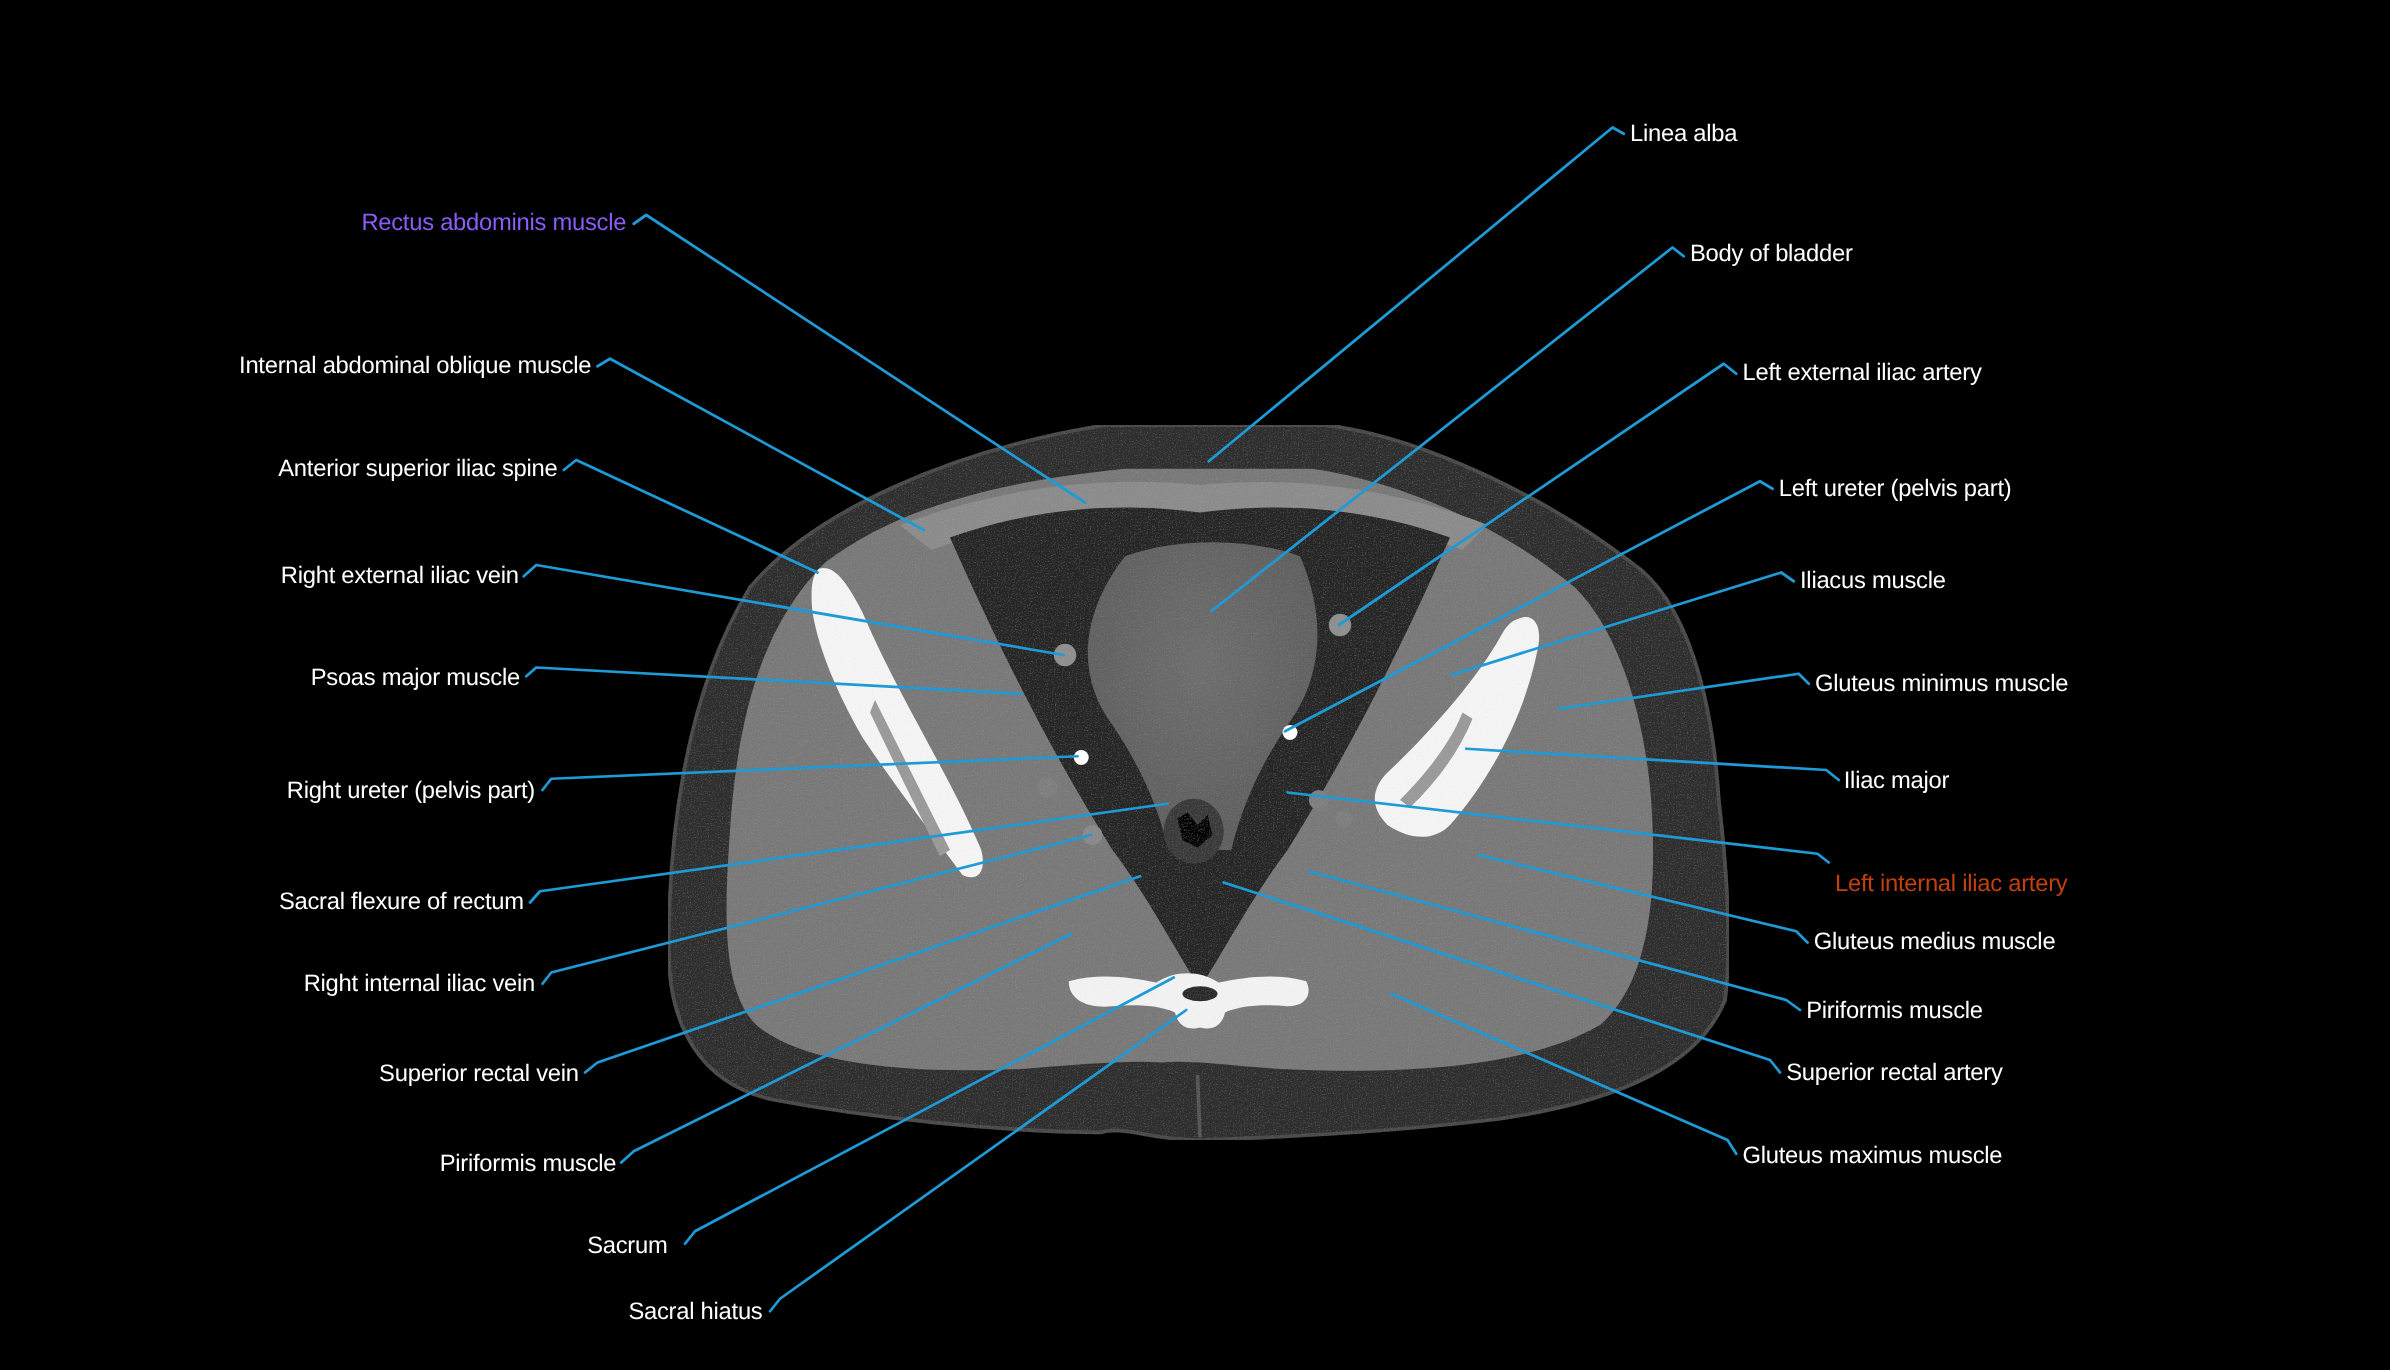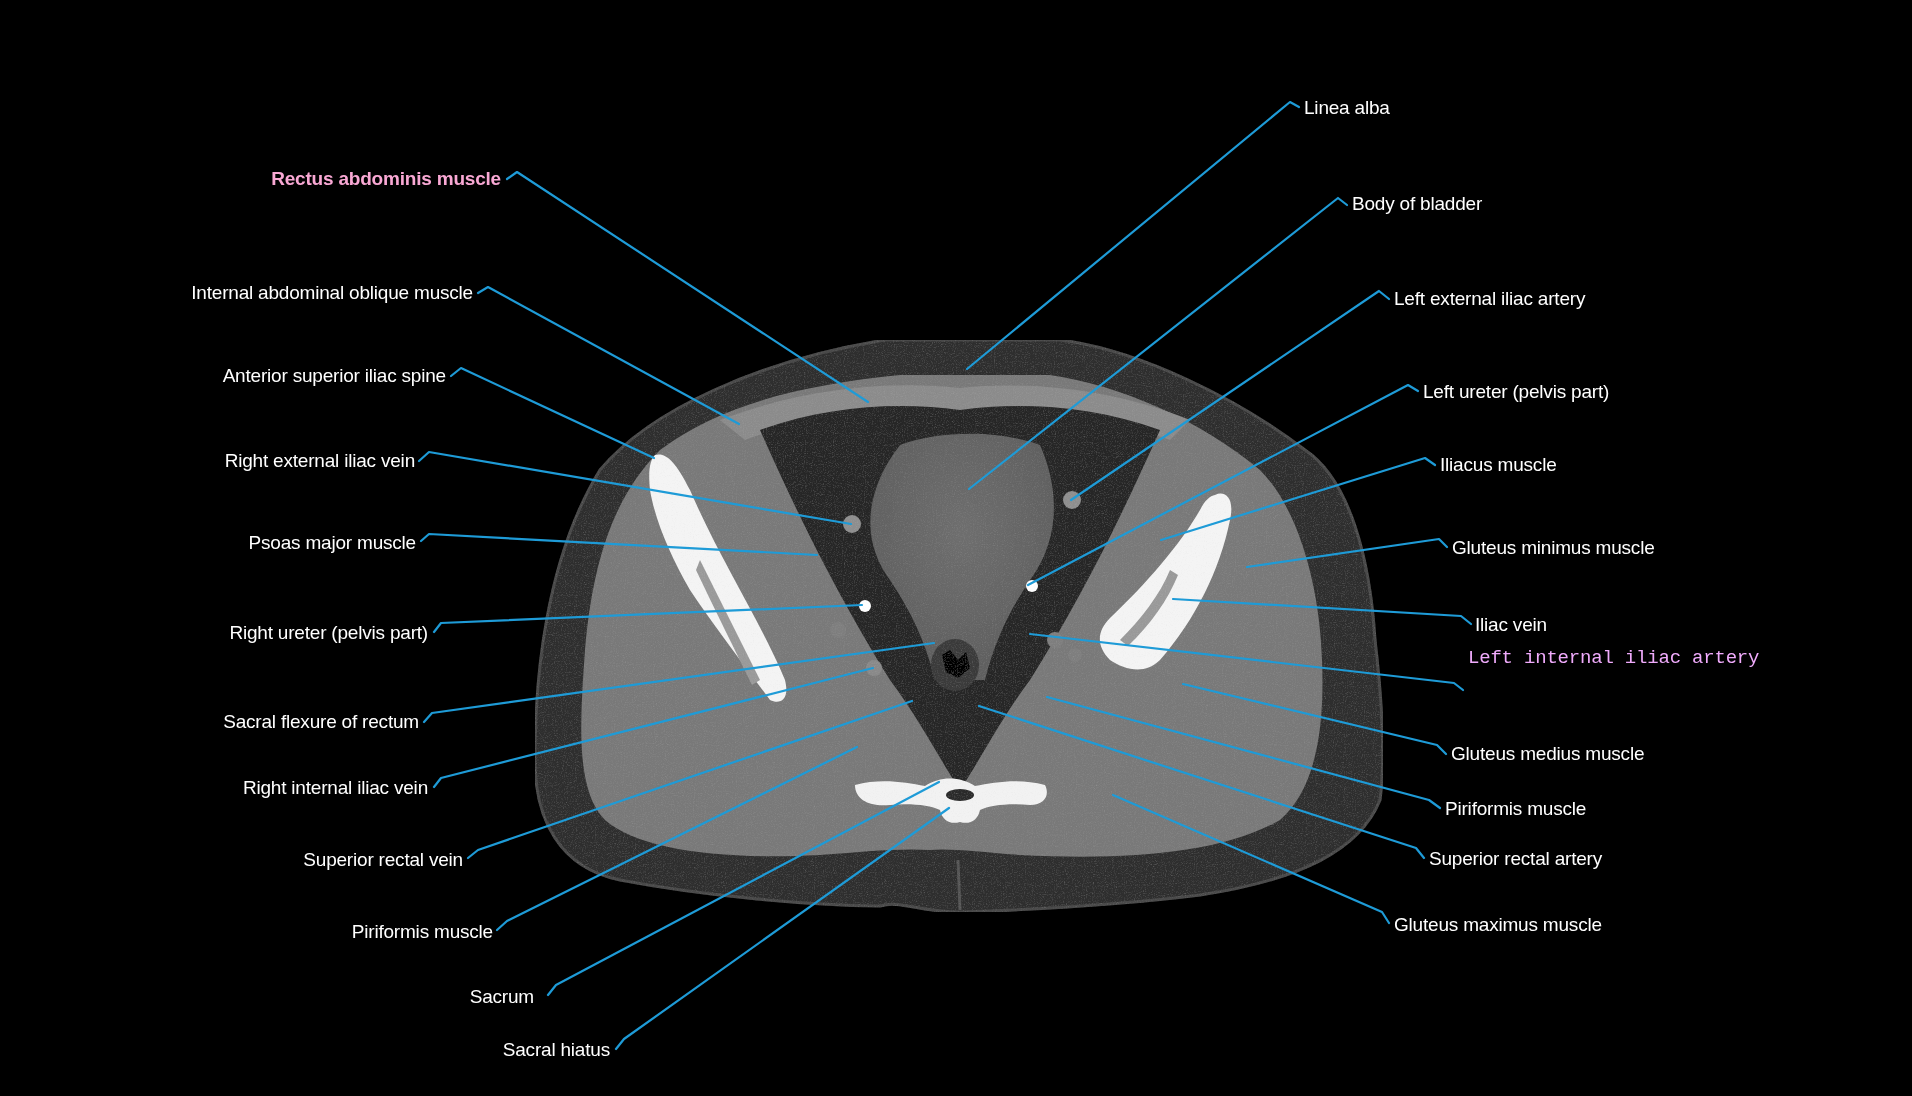--- a/index.html
+++ b/index.html
@@ -102,38 +102,38 @@
         <polyline points="1471,624 1461,616 1173,599"></polyline>
         <polyline points="1463,690 1454,683 1030,634"></polyline>
         <polyline points="1446,754 1437,745 1183,684"></polyline>
         <polyline points="1440,808 1429,800 1047,697"></polyline>
         <polyline points="1424,858 1416,848 979,706"></polyline>
         <polyline points="1389,923 1382,912 1113,795"></polyline>
       </g>
   </svg>
 
   <div id="labels">
-      <div class="lbl left" style="left: 501px; top: 165px; color: #f9a8d4; font-weight: bold;">Rectus abdominis muscle</div>
+      <div class="lbl left" style="left: 501px; top: 165px; color: #8b5cf6;">Rectus abdominis muscle</div>
       <div class="lbl left" style="left: 473px; top: 279px; color: rgb(255, 255, 255);">Internal abdominal oblique muscle</div>
       <div class="lbl left" style="left: 446px; top: 362px; color: rgb(255, 255, 255);">Anterior superior iliac spine</div>
       <div class="lbl left" style="left: 415px; top: 447px; color: rgb(255, 255, 255);">Right external iliac vein</div>
       <div class="lbl left" style="left: 416px; top: 529px; color: rgb(255, 255, 255);">Psoas major muscle</div>
       <div class="lbl left" style="left: 428px; top: 619px; color: rgb(255, 255, 255);">Right ureter (pelvis part)</div>
       <div class="lbl left" style="left: 419px; top: 708px; color: rgb(255, 255, 255);">Sacral flexure of rectum</div>
       <div class="lbl left" style="left: 428px; top: 774px; color: rgb(255, 255, 255);">Right internal iliac vein</div>
       <div class="lbl left" style="left: 463px; top: 846px; color: rgb(255, 255, 255);">Superior rectal vein</div>
       <div class="lbl left" style="left: 493px; top: 918px; color: rgb(255, 255, 255);">Piriformis muscle</div>
       <div class="lbl left" style="left: 534px; top: 983px; color: rgb(255, 255, 255);">Sacrum</div>
       <div class="lbl left" style="left: 610px; top: 1036px; color: rgb(255, 255, 255);">Sacral hiatus</div>
       <div class="lbl right" style="left: 1304px; top: 94px; color: rgb(255, 255, 255);">Linea alba</div>
       <div class="lbl right" style="left: 1352px; top: 190px; color: rgb(255, 255, 255);">Body of bladder</div>
       <div class="lbl right" style="left: 1394px; top: 285px; color: rgb(255, 255, 255);">Left external iliac artery</div>
       <div class="lbl right" style="left: 1423px; top: 378px; color: rgb(255, 255, 255);">Left ureter (pelvis part)</div>
       <div class="lbl right" style="left: 1440px; top: 451px; color: rgb(255, 255, 255);">Iliacus muscle</div>
       <div class="lbl right" style="left: 1452px; top: 534px; color: rgb(255, 255, 255);">Gluteus minimus muscle</div>
-      <div class="lbl right" style="left: 1475px; top: 611px; color: rgb(255, 255, 255);">Iliac vein</div>
-      <div class="lbl right" style="left: 1468px; top: 644px; color: #f0abfc; font-family: Liberation Mono, monospace;">Left internal iliac artery</div>
+      <div class="lbl right" style="left: 1475px; top: 611px; color: rgb(255, 255, 255);">Iliac major</div>
+      <div class="lbl right" style="left: 1468px; top: 694px; color: #c2410c;">Left internal iliac artery</div>
       <div class="lbl right" style="left: 1451px; top: 740px; color: rgb(255, 255, 255); text-align: right;">Gluteus medius muscle</div>
       <div class="lbl right" style="left: 1445px; top: 795px; color: rgb(255, 255, 255);">Piriformis muscle</div>
       <div class="lbl right" style="left: 1429px; top: 845px; color: rgb(255, 255, 255);">Superior rectal artery</div>
       <div class="lbl right" style="left: 1394px; top: 911px; color: rgb(255, 255, 255);">Gluteus maximus muscle</div>
     </div>
 </div>
 
 </body></html>

